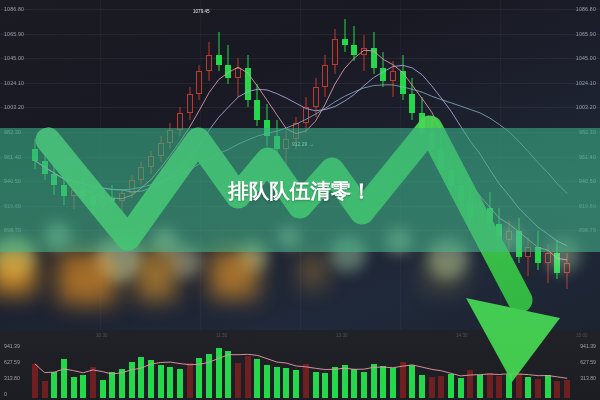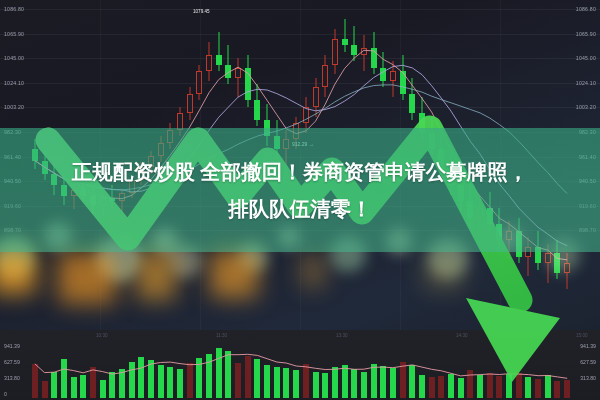--- a/index.html
+++ b/index.html
@@ -456,17 +456,16 @@
       </linearGradient>
     </defs>
     <g opacity="0.93">
       <polyline points="48,140 128,238 198,140 238,196 268,160 300,206 332,170 362,212 430,128 520,300" fill="none" stroke="url(#arrGrad)" stroke-width="25" stroke-linejoin="round" stroke-linecap="round"></polyline>
       <polygon points="466,298 560,318 512,382" fill="#46d954"></polygon>
     </g>
   </svg>
 
   <div class="band"></div>
   <div class="headline">
-    <div class="l1">正规配资炒股 全部撤回！券商资管申请公募牌照，</div>
     <div class="l2">排队队伍清零！</div>
   </div>
 
 </div>
 
 </body></html>

